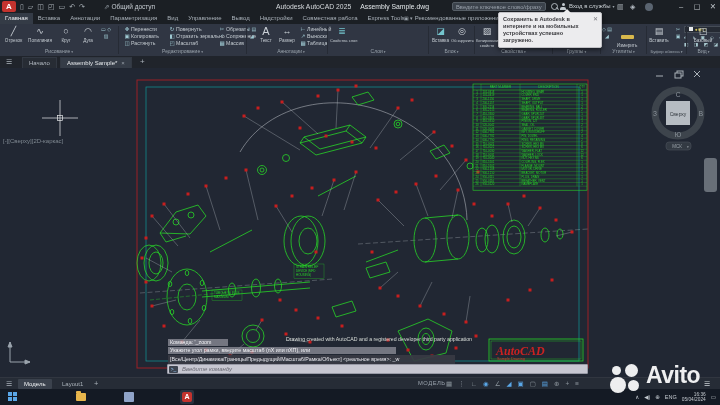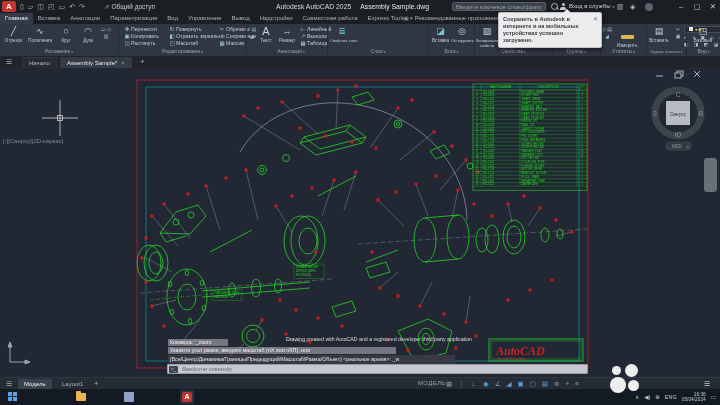--- a/index.html
+++ b/index.html
@@ -718,13 +718,14 @@
     <span class="dt"><span>16:36</span><br><span>05/04/2024</span></span>
     <span>▭</span>
   </div>
 </div>
 
 <div id="watermark">
   <span class="dot" style="left:10px;top:6px;width:9px;height:9px"></span>
   <span class="dot" style="left:23px;top:4px;width:13px;height:13px"></span>
   <span class="dot" style="left:8px;top:17px;width:16px;height:16px"></span>
   <span class="dot" style="left:26px;top:20px;width:11px;height:11px"></span>
+  <span class="wm">Avito</span>
 </div>
 
 </body></html>

